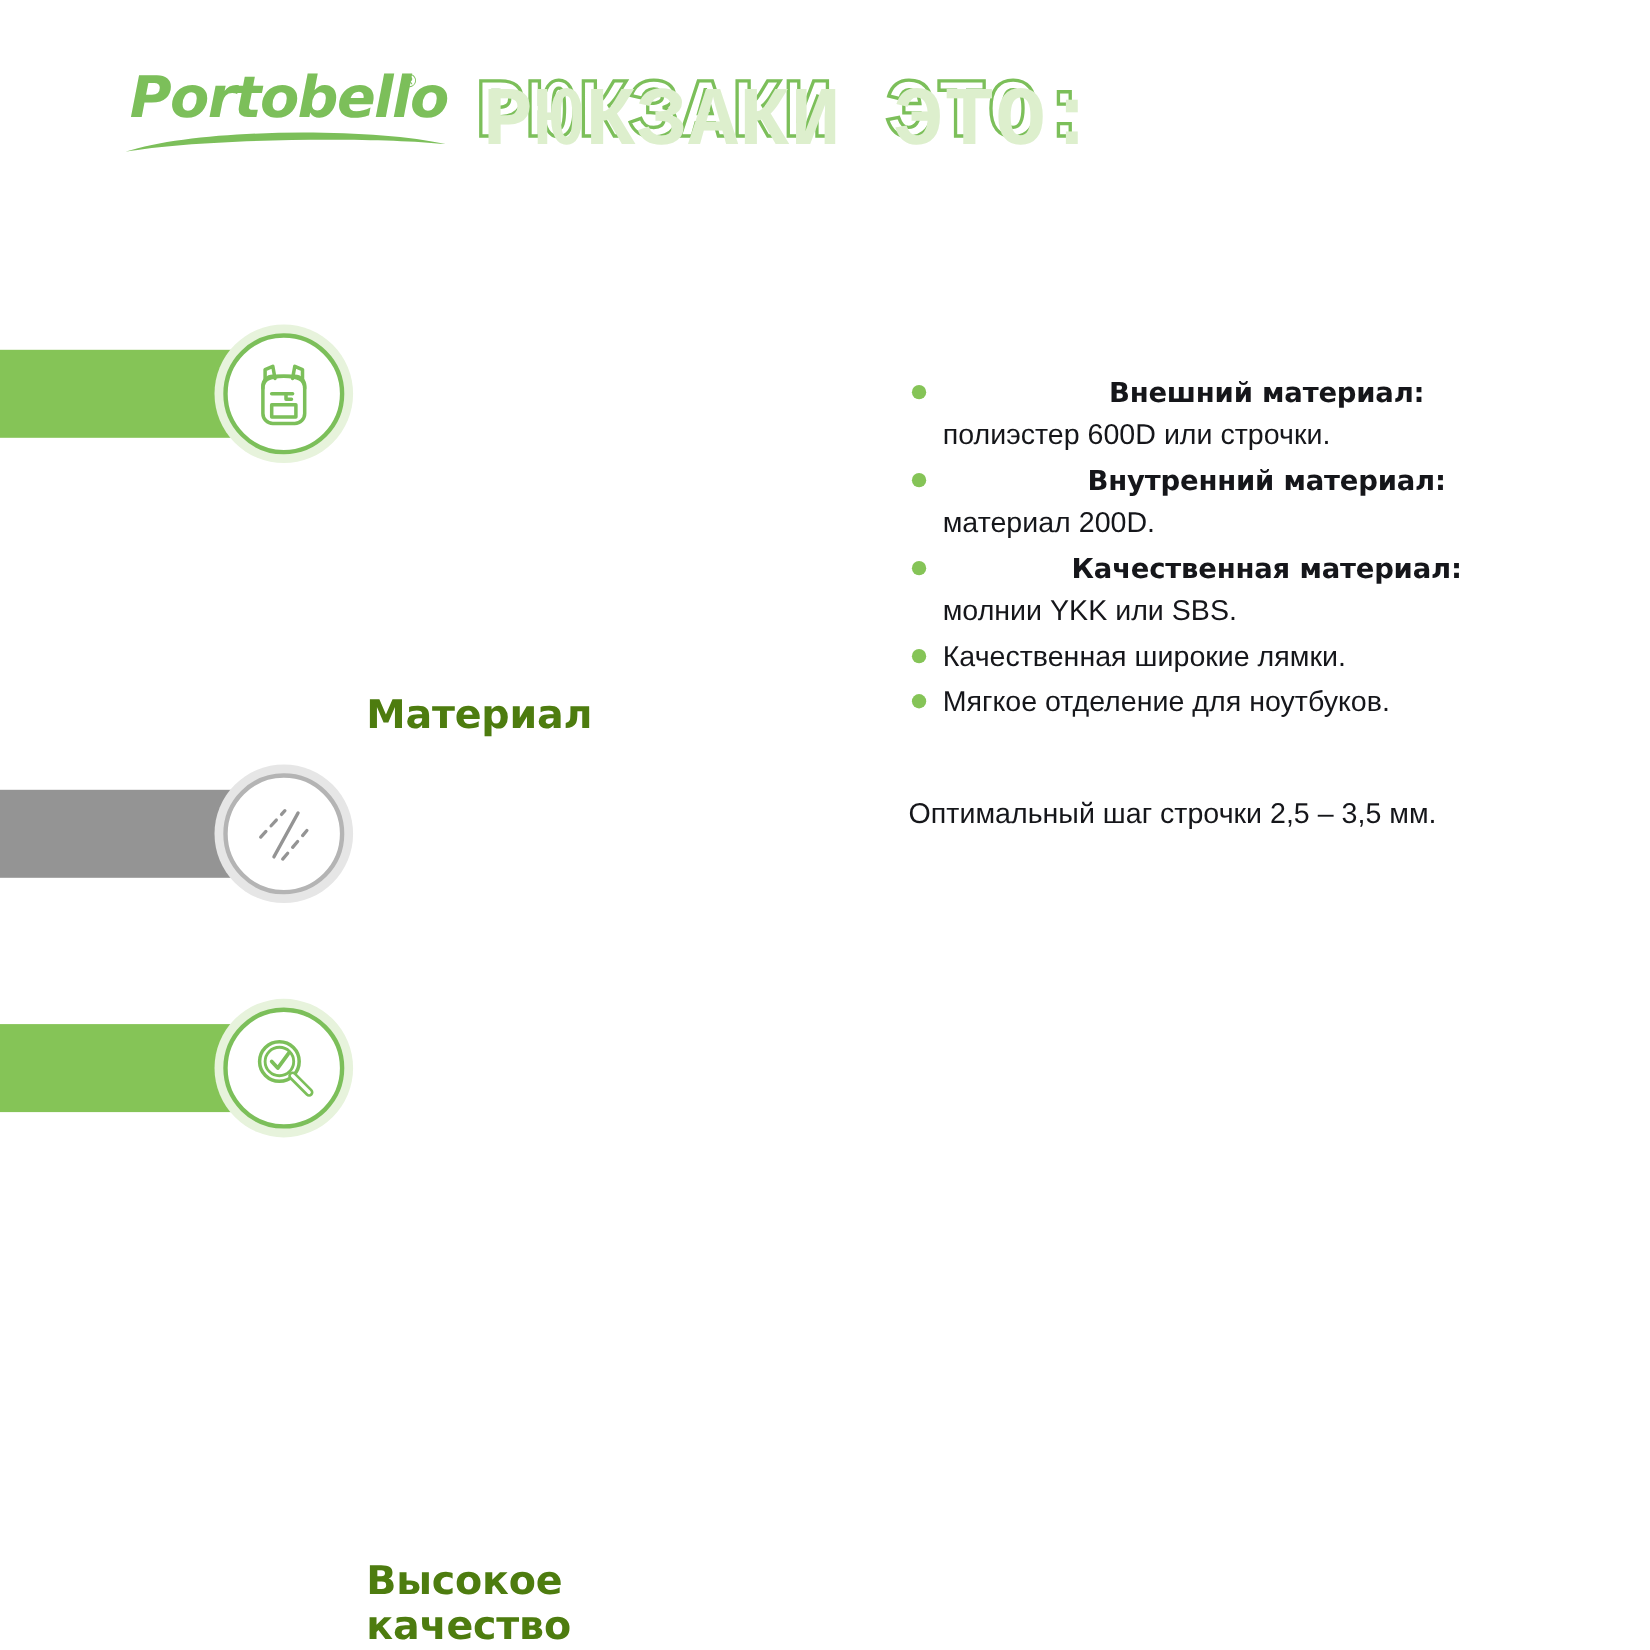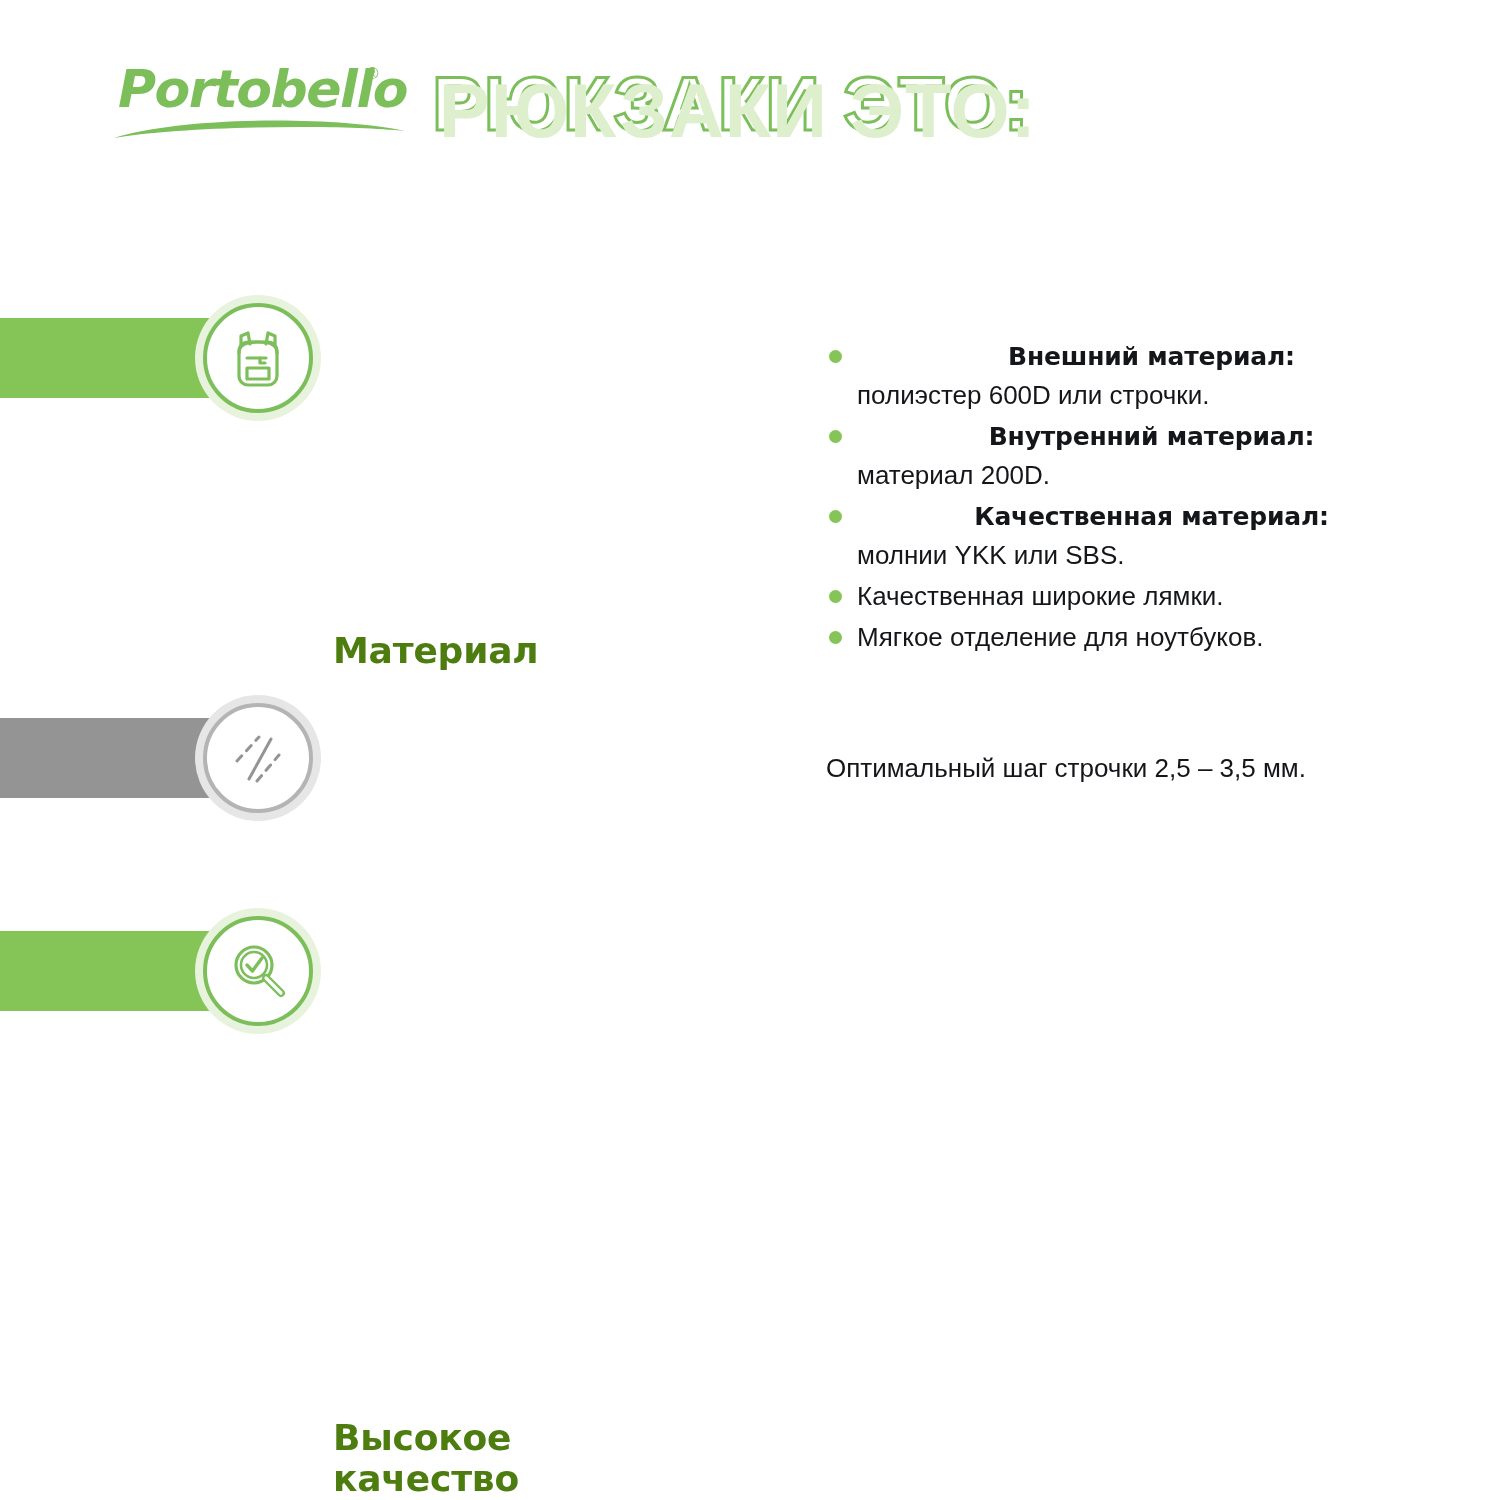--- a/index.html
+++ b/index.html
@@ -72,21 +72,21 @@
     left: 432px;
     top: 52px;
     width: 760px;
     height: 104px;
   }
   .headline-text {
     position: absolute;
     left: 0;
     top: 0;
     width: 760px;
-    font-family: Liberation Sans, sans-serif;
+    font-family: Liberation Mono, monospace;
     font-weight: bold;
     font-size: 76px;
     line-height: 104px;
     letter-spacing: 1px;
     white-space: nowrap;
     color: transparent;
     -webkit-text-stroke: 3px #7CBF5A;
     text-shadow: 7px 7px 0 #DDEFCD;
     paint-order: stroke fill;
   }
@@ -202,21 +202,20 @@
   .note {
     position: absolute;
     left: 826px;
     top: 721px;
     width: 640px;
     font-family: "Liberation Sans", sans-serif;
     font-weight: normal;
     font-size: 26px;
     line-height: 36px;
     color: #15161A;
-    margin-top: 29px;
   }
 </style>
 </head>
 <body>
 
 <div class="header">
 
   <div class="brand-logo">
     <div class="brand-wordmark">Portobello</div>
     <div class="brand-reg">®</div>

